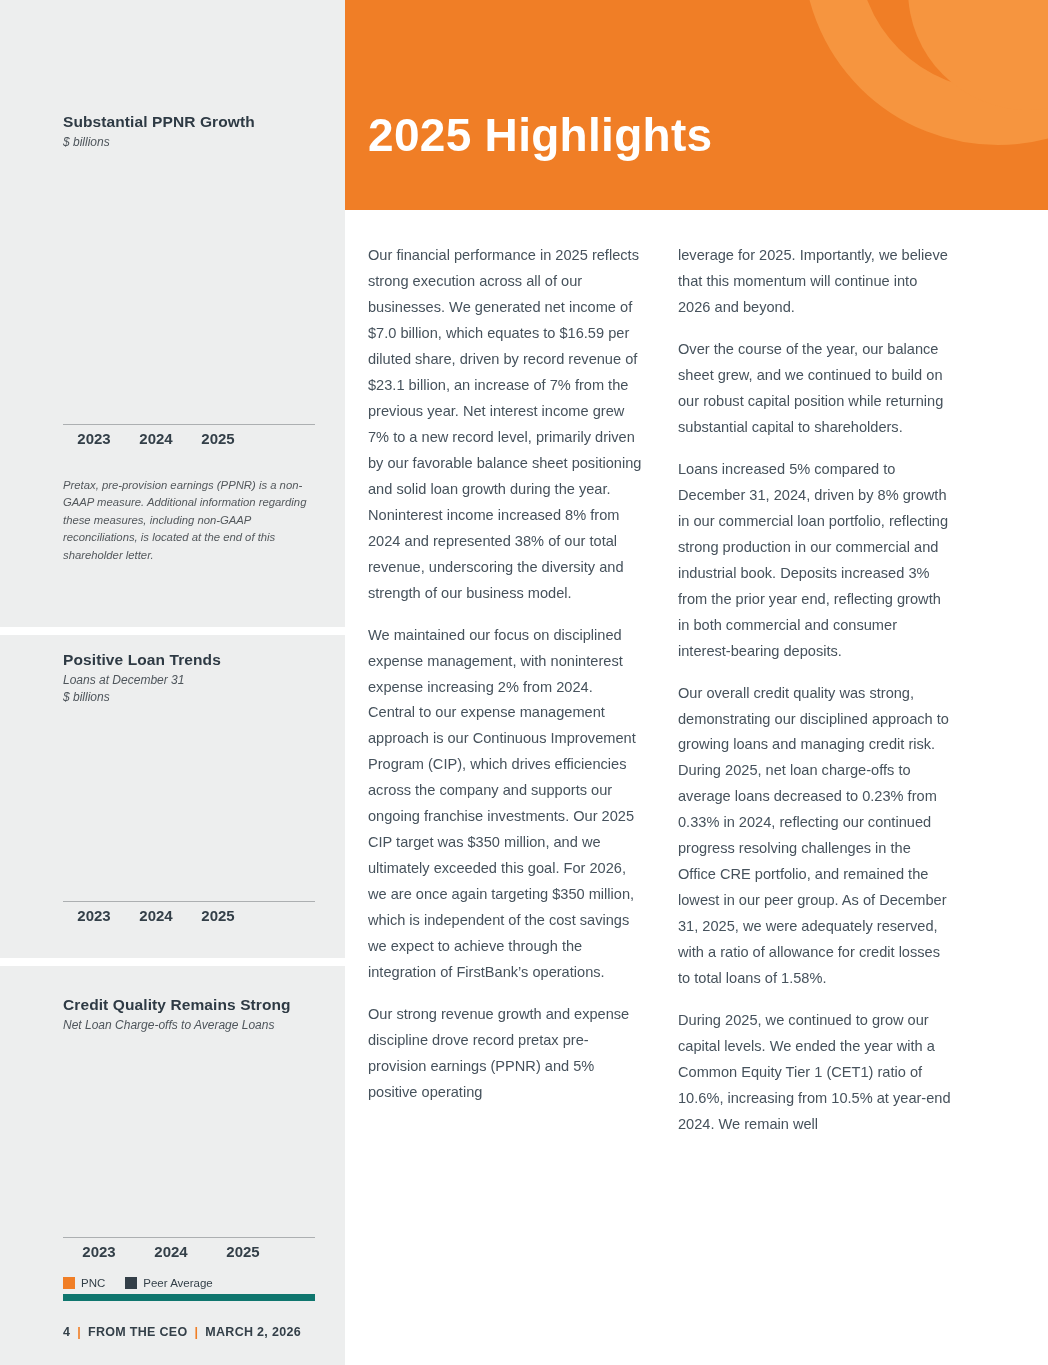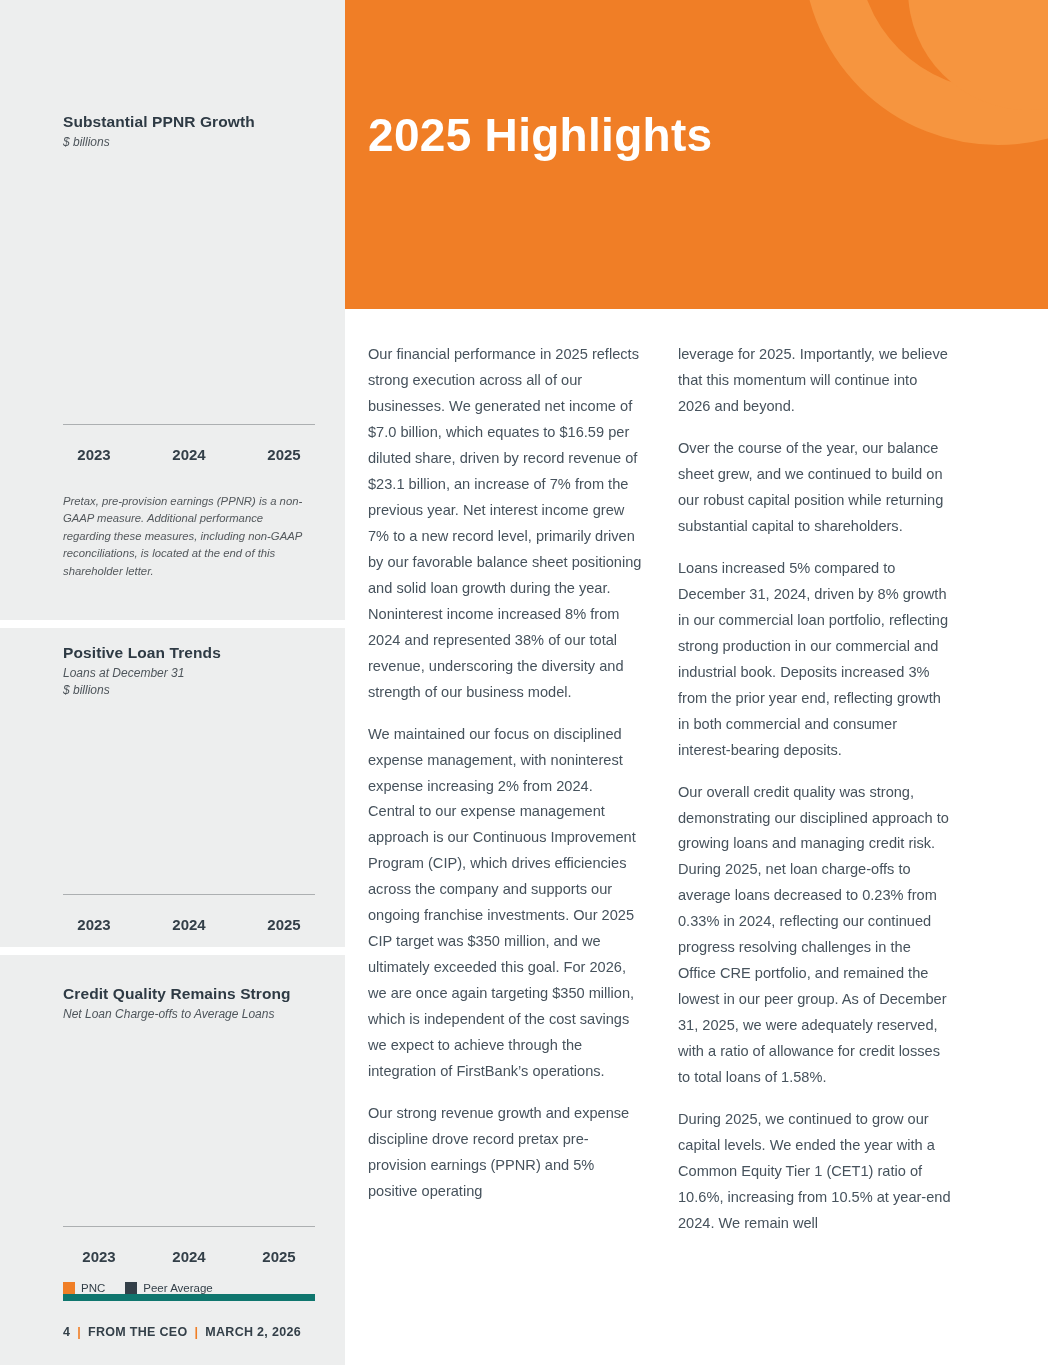--- a/index.html
+++ b/index.html
@@ -20,39 +20,39 @@
   .card-3 { flex:1; padding:30px 30px 0 63px; display:flex; flex-direction:column; }
 
   .chart-title { font-size:15.5px; font-weight:bold; color:#2E3A44; letter-spacing:0.1px; }
   .sub { font-style:italic; font-size:12px; color:#4E555B; margin-top:3px; line-height:1.4; }
 
   .chart { margin-top:12px; }
   .plot { display:flex; justify-content:space-between; align-items:flex-end; border-bottom:1px solid #ACAFB1; }
   .chart-0 .plot { height:262px; }
   .chart-1 .plot { height:184px; }
   .chart-2 .plot { height:192px; }
-  .xrow { display:flex; justify-content:space-between; margin-top:21px; }
+  .xrow { display:flex; margin-top:5px; }
   .xlab { width:62px; text-align:center; font-size:15px; font-weight:bold; color:#333F48; }
   .chart-2 .xlab { width:72px; }
 
   .footnote { margin-top:30px; font-style:italic; font-size:11.3px; line-height:1.55;
               color:#53585C; max-width:250px; }
 
   .legend { display:flex; align-items:center; gap:20px; margin-top:17px; }
   .litem { display:flex; align-items:center; gap:6px; font-size:11.5px; font-weight:normal; color:#333F48; }
   .sw { width:12px; height:12px; display:inline-block; }
 
   .side-footer { margin-top:auto; border-top:7px solid #0f766e; margin-right:0;
                  padding:24px 0 26px 0; font-size:12.5px; font-weight:bold;
                  color:#333F48; letter-spacing:0.3px; }
   .side-footer .sep { color:#F07E26; padding:0 7px; }
 
   
   .main { flex:1; background:#ffffff; display:flex; flex-direction:column; }
-  .band { height:309px; background:#F07E26; position:relative; overflow:hidden; }
+  .band { height:210px; background:#F07E26; position:relative; overflow:hidden; }
   .arc-ring { position:absolute; width:390px; height:390px; border-radius:50%;
               border:55px solid #F6953F; right:-145px; top:-245px; }
   .arc-corner { position:absolute; width:240px; height:240px; border-radius:50%;
                 background:#F6953F; right:-100px; top:-130px; }
   .band h1 { position:absolute; left:23px; top:108px; color:#ffffff;
              font-size:46px; font-weight:bold; letter-spacing:0.3px; }
 
   .columns { display:flex; gap:36px; padding:33px 96px 40px 23px; }
   .colx { flex:1; }
   .colx p { font-size:14.6px; line-height:1.78; color:#46525C; margin:0 0 16px 0; }
@@ -68,21 +68,21 @@
       <h3 class="chart-title">Substantial PPNR Growth</h3>
       <div class="sub">$ billions</div>
       <div class="chart chart-0">
           <div class="plot"></div>
           <div class="xrow">
             <div class="xlab">2023</div>
             <div class="xlab">2024</div>
             <div class="xlab">2025</div>
           </div>
         </div>
-      <p class="footnote">Pretax, pre-provision earnings (PPNR) is a non-GAAP measure. Additional performance regarding these measures, including non-GAAP reconciliations, is located at the end of this shareholder letter.</p>
+      <p class="footnote">Pretax, pre-provision earnings (PPNR) is a non-GAAP measure. Additional information regarding these measures, including non-GAAP reconciliations, is located at the end of this shareholder letter.</p>
     </section>
 
     <div class="gap"></div>
 
     <section class="card card-2" style="background: rgb(237, 238, 238);">
       <h3 class="chart-title">Positive Loan Trends</h3>
       <div class="sub"><span>Loans at December 31</span><br><span>$ billions</span></div>
       <div class="chart chart-1">
           <div class="plot"></div>
           <div class="xrow">

